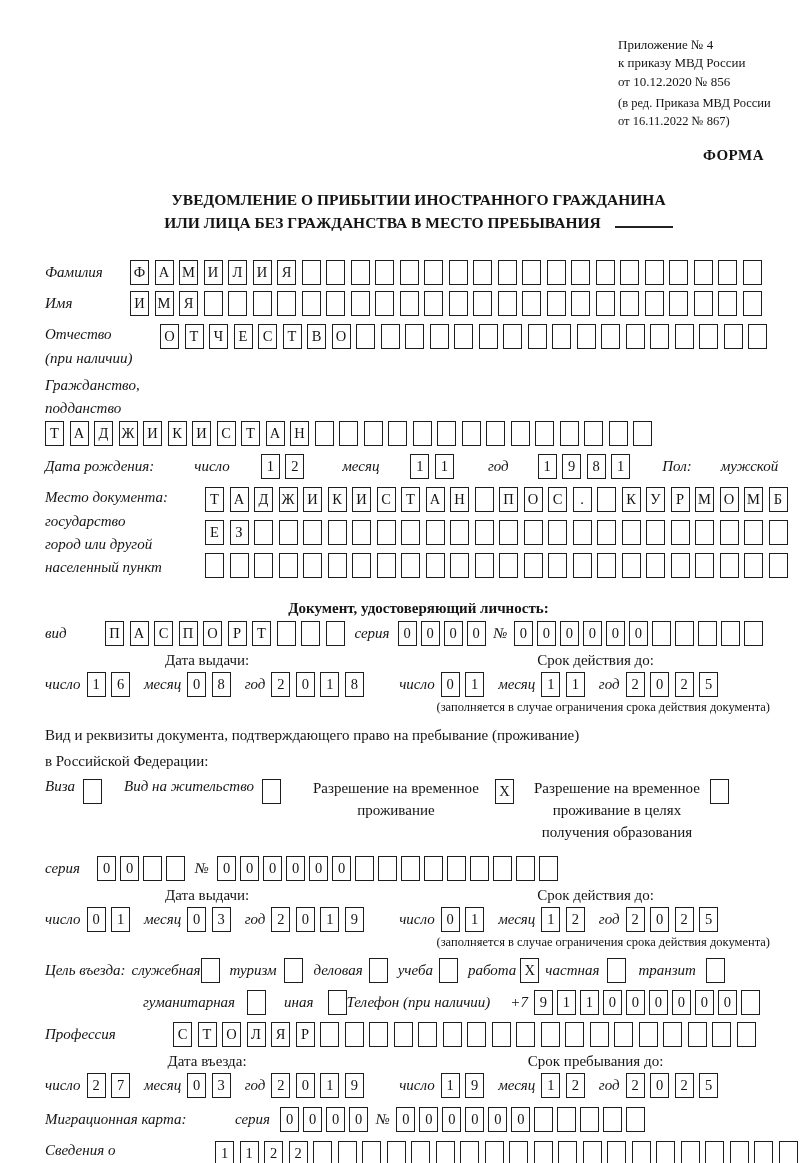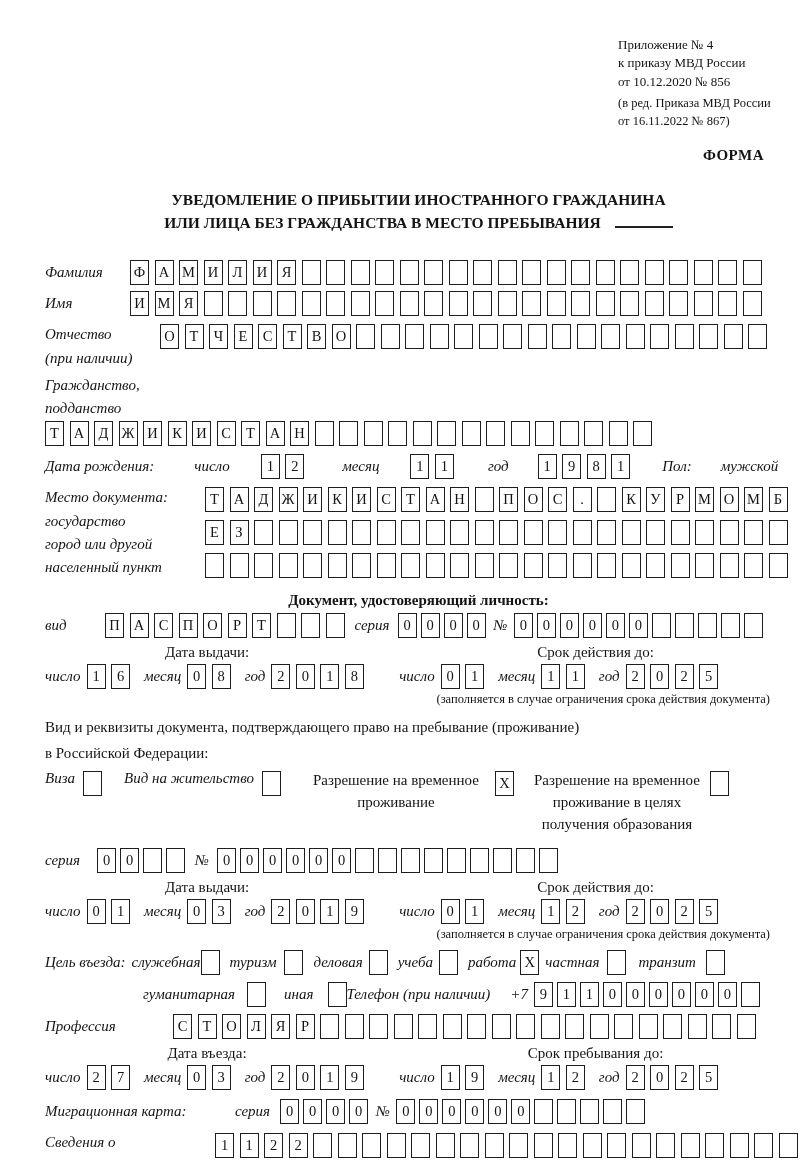--- a/index.html
+++ b/index.html
@@ -303,21 +303,21 @@
           <span class="box"></span>
           <span class="box"></span>
           <span class="box"></span>
           <span class="box"></span>
           <span class="box"></span>
           <span class="box"></span>
         </span>
     </span>
   </div>
 
-  <div class="ctr" style="margin-top:13px;font-weight:bold;">Документ, удостоверяющий личность:</div>
+  <div class="ctr" style="margin-top:21px;font-weight:bold;">Документ, удостоверяющий личность:</div>
 
   <div class="row" style="margin-top:4px;">
     <span class="lbl" style="width:60px;">вид</span>
     <span class="boxrow">
         <span class="box">П</span>
         <span class="box">А</span>
         <span class="box">С</span>
         <span class="box">П</span>
         <span class="box">О</span>
         <span class="box">Р</span>

